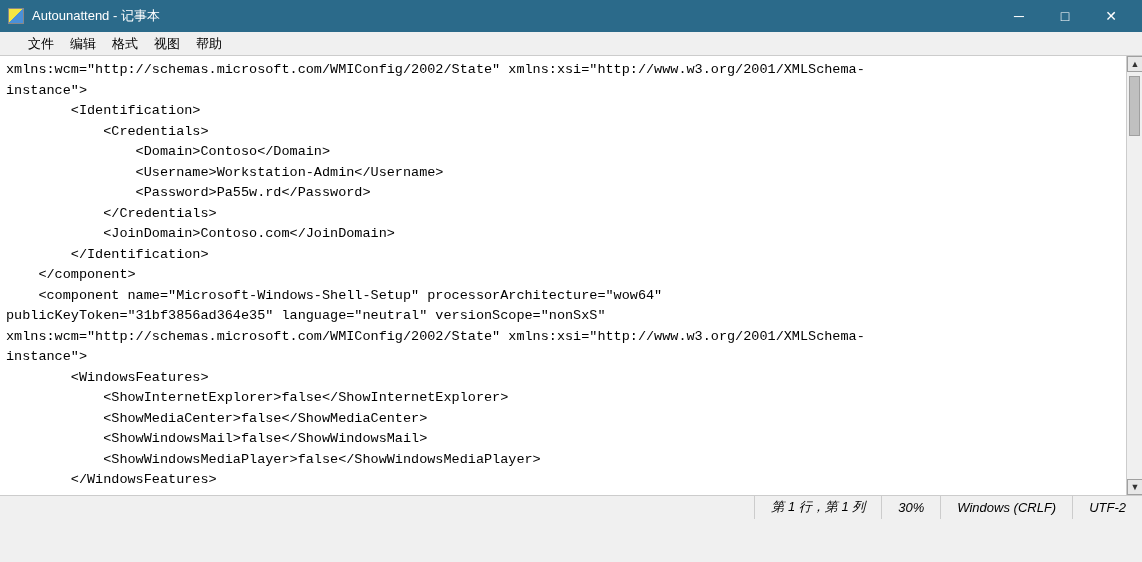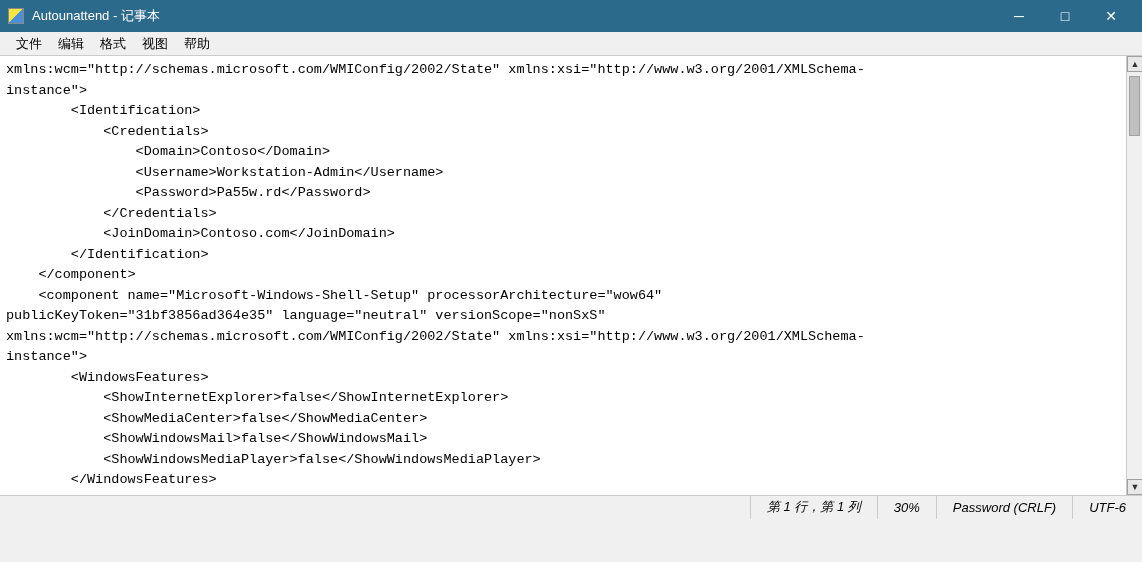--- a/index.html
+++ b/index.html
@@ -14,21 +14,21 @@
     .title-bar-left { display: flex; align-items: center; gap: 8px; }
     .title-bar-controls { display: flex; gap: 0; }
     .title-bar-btn {
       width: 46px; height: 32px; background: transparent; border: none;
       color: white; font-size: 14px; cursor: pointer; display: flex; align-items: center; justify-content: center;
     }
 
     
     .menu-bar {
       display: flex; align-items: center;
-      background: #f0f0f0; height: 24px; padding: 0 8px;
+      background: #f0f0f0; height: 24px; padding: 0 20px;
       font-size: 13px; color: #000; border-bottom: 1px solid #ccc;
     }
     .menu-item {
       padding: 2px 8px; cursor: pointer; white-space: nowrap;
     }
 
     
     .editor-wrapper {
       display: flex; flex: 1; overflow: hidden;
     }
@@ -135,15 +135,15 @@
       <div class="scrollbar-thumb"></div>
     </div>
     <div class="arrow-btn">▼</div>
   </div>
 </div>
 
 <div class="status-bar">
   <div class="status-left"></div>
   <div class="status-section">第 1 行，第 1 列</div>
   <div class="status-section">30%</div>
-  <div class="status-section">Password (CRLF)</div>
-  <div class="status-section">UTF-6</div>
+  <div class="status-section">Windows (CRLF)</div>
+  <div class="status-section">UTF-2</div>
 </div>
 
 </body></html>

